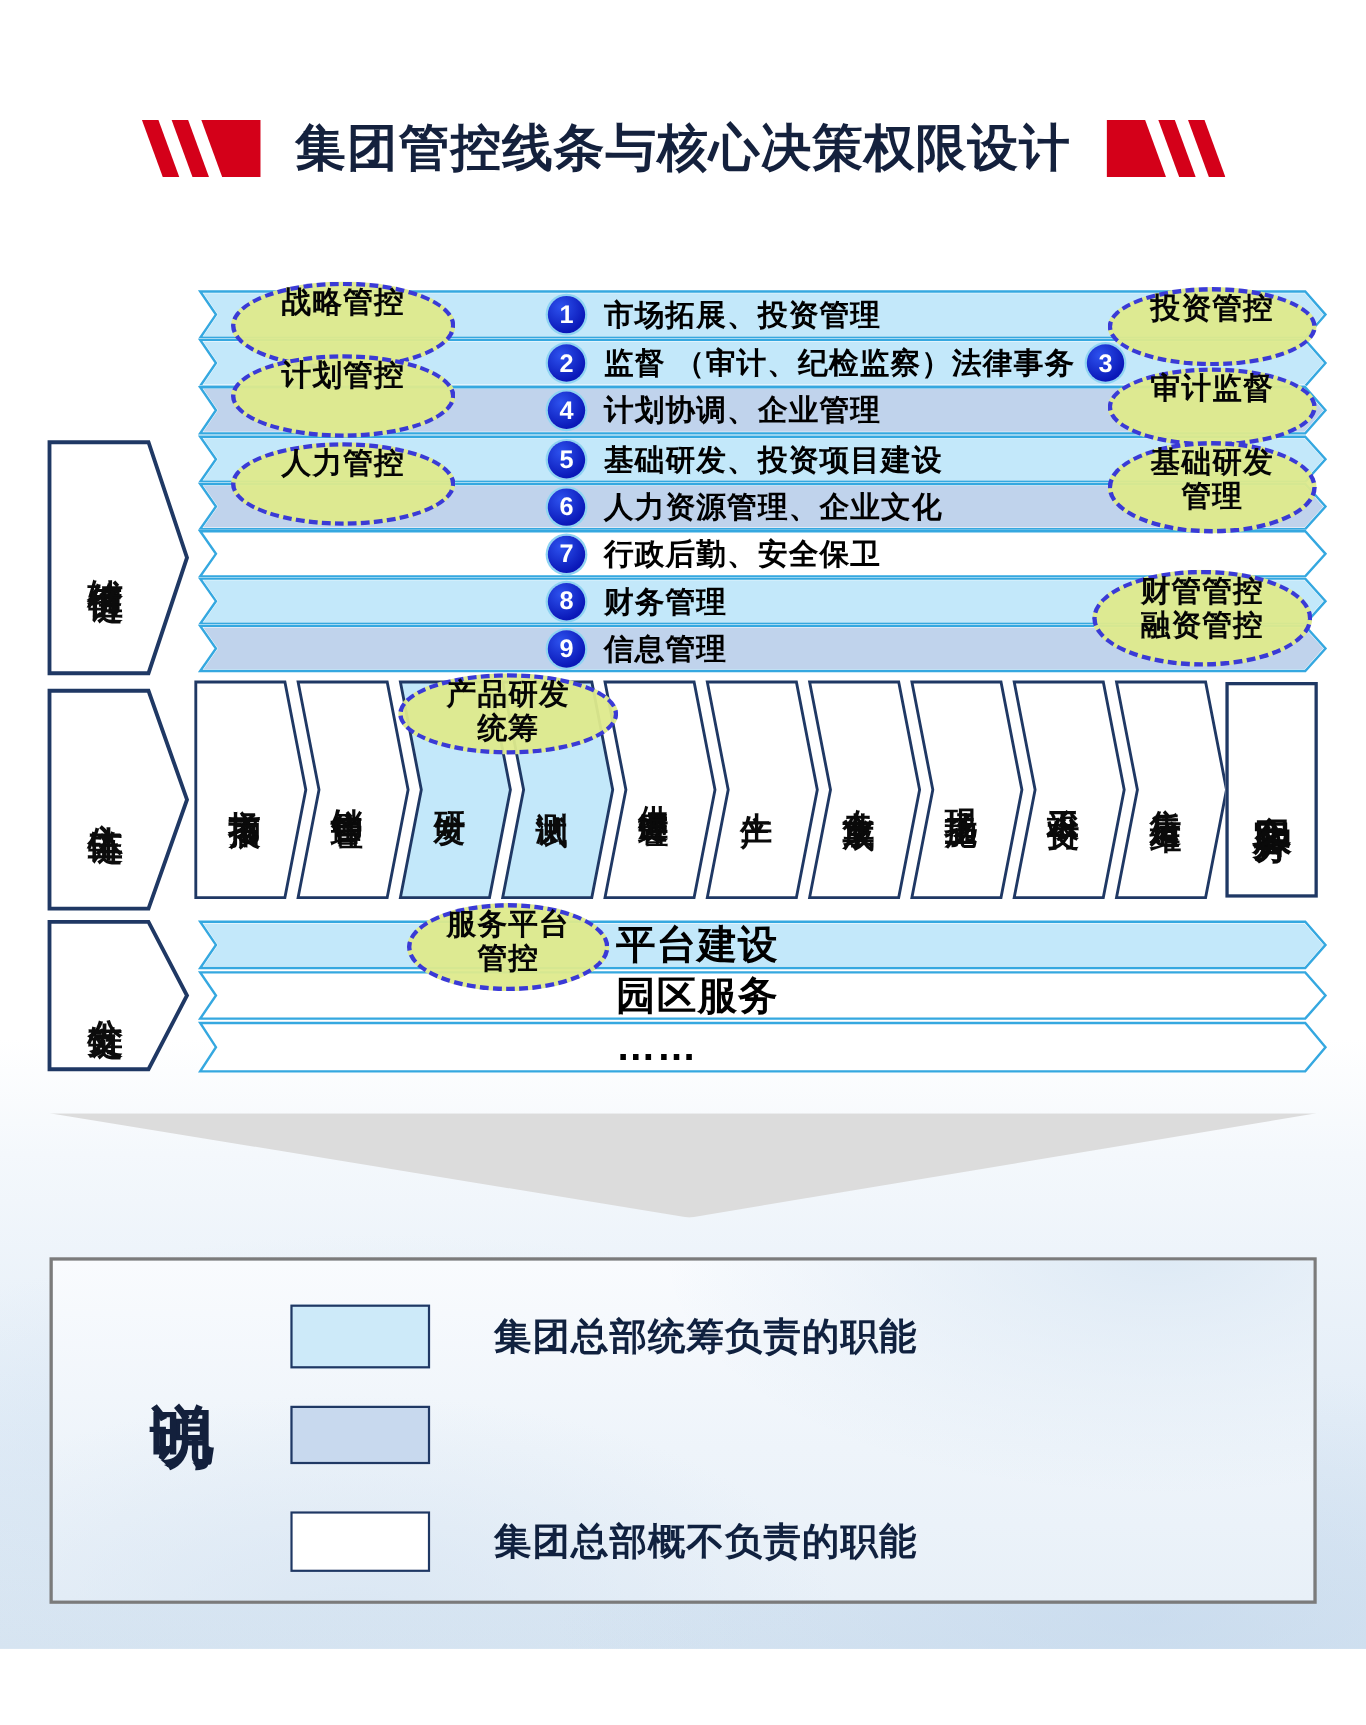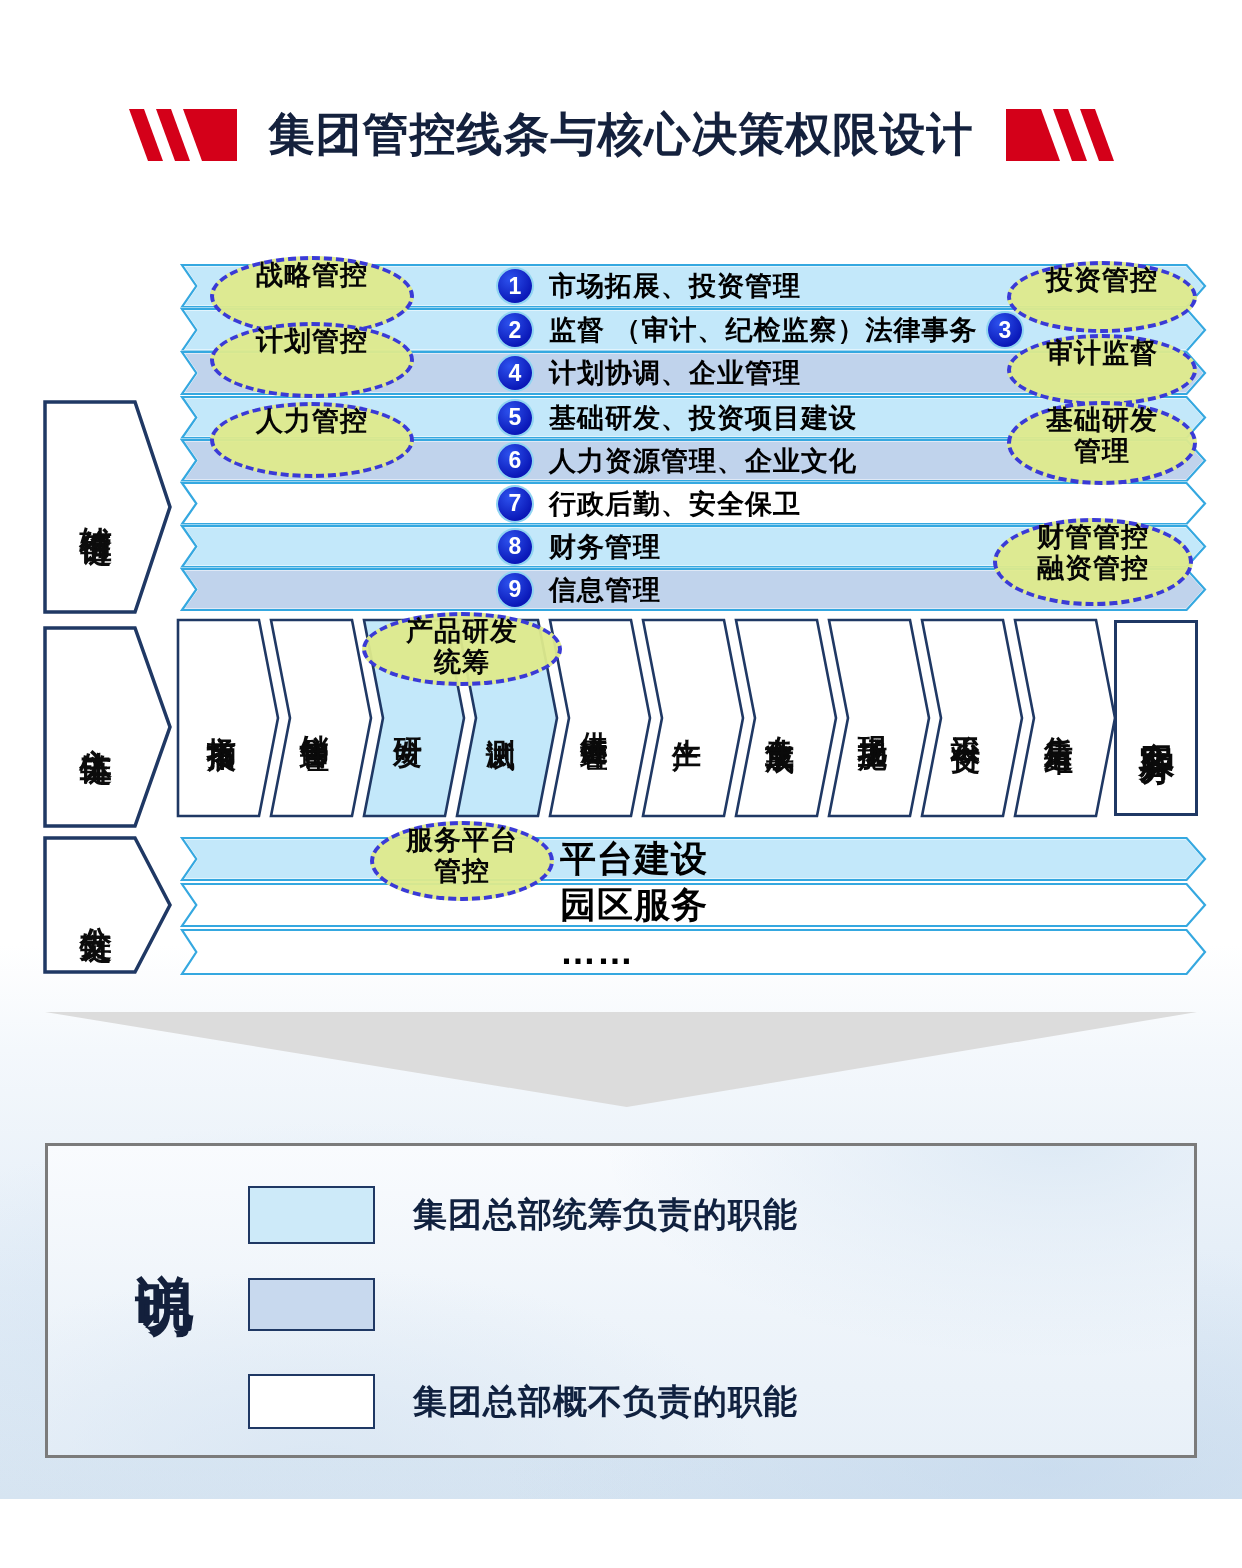--- a/index.html
+++ b/index.html
@@ -64,21 +64,21 @@
 
   
   .legend-box{position:absolute;left:45px;top:1143px;width:1152px;height:315px;border:3px solid #7b7b7b;
     background:linear-gradient(180deg,#f9fbfe 0%,#eef4fa 55%,#e8f0f8 100%);box-sizing:border-box;overflow:hidden;}
   .legend-box .curve1{position:absolute;left:-180px;top:120px;width:900px;height:420px;border-radius:50%;
     background:radial-gradient(ellipse at center,rgba(214,228,242,.8),rgba(214,228,242,0) 70%);}
   .legend-box .curve2{position:absolute;left:560px;top:-220px;width:900px;height:430px;border-radius:50%;
     background:radial-gradient(ellipse at center,rgba(219,232,244,.9),rgba(219,232,244,0) 72%);}
   .legend-title{position:absolute;left:78px;top:82px;font-size:58px;font-weight:900;color:#13203c;
     writing-mode:vertical-rl;text-orientation:upright;letter-spacing:8px;}
-  .legend-item{position:absolute;left:200px;display:flex;align-items:center;gap:38px;justify-content:center;}
+  .legend-item{position:absolute;left:216px;display:flex;align-items:center;gap:58px;justify-content:center;}
   .swatch{flex:0 0 auto;width:127px;border:2.5px solid #1f3864;box-sizing:border-box;}
   .swatch.light{background:#cdeaf9;}
   .swatch.mid{background:#c8d9ee;}
   .swatch.white{background:#ffffff;}
   .legend-label{font-size:34px;font-weight:600;color:#10213f;white-space:nowrap;letter-spacing:1px;}
 </style>
 </head>
 <body>
 
 <div class="page">

